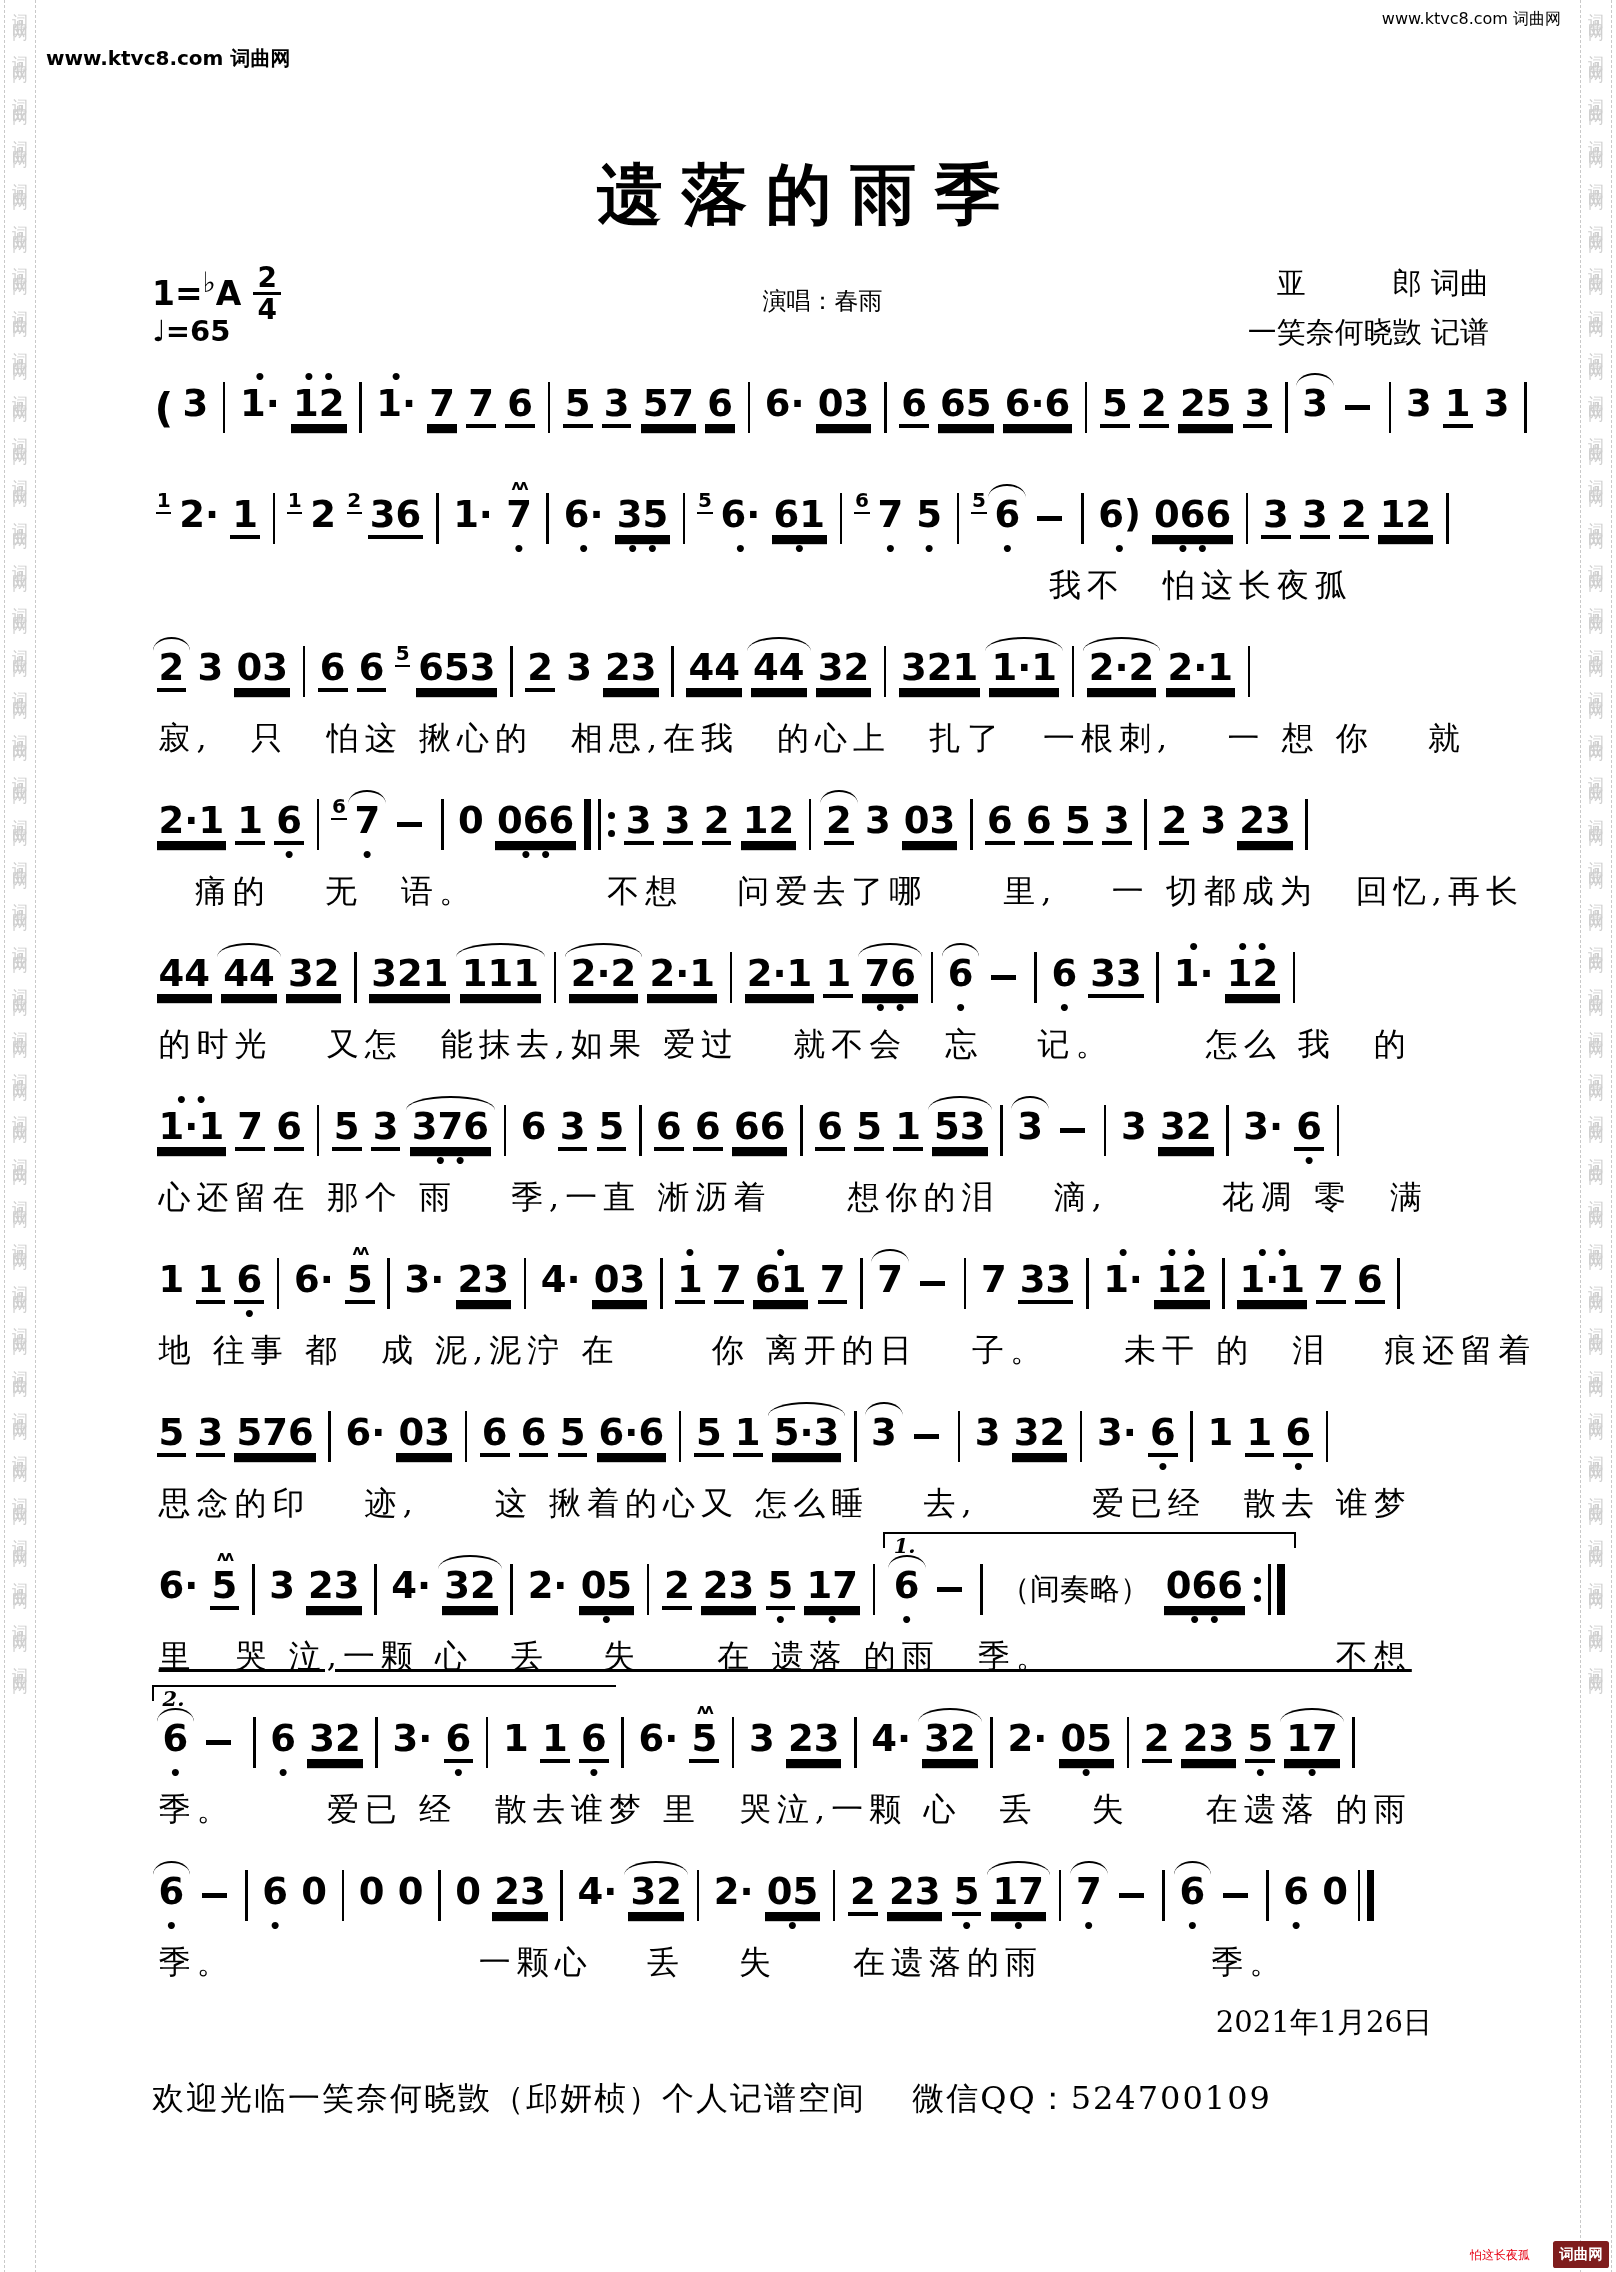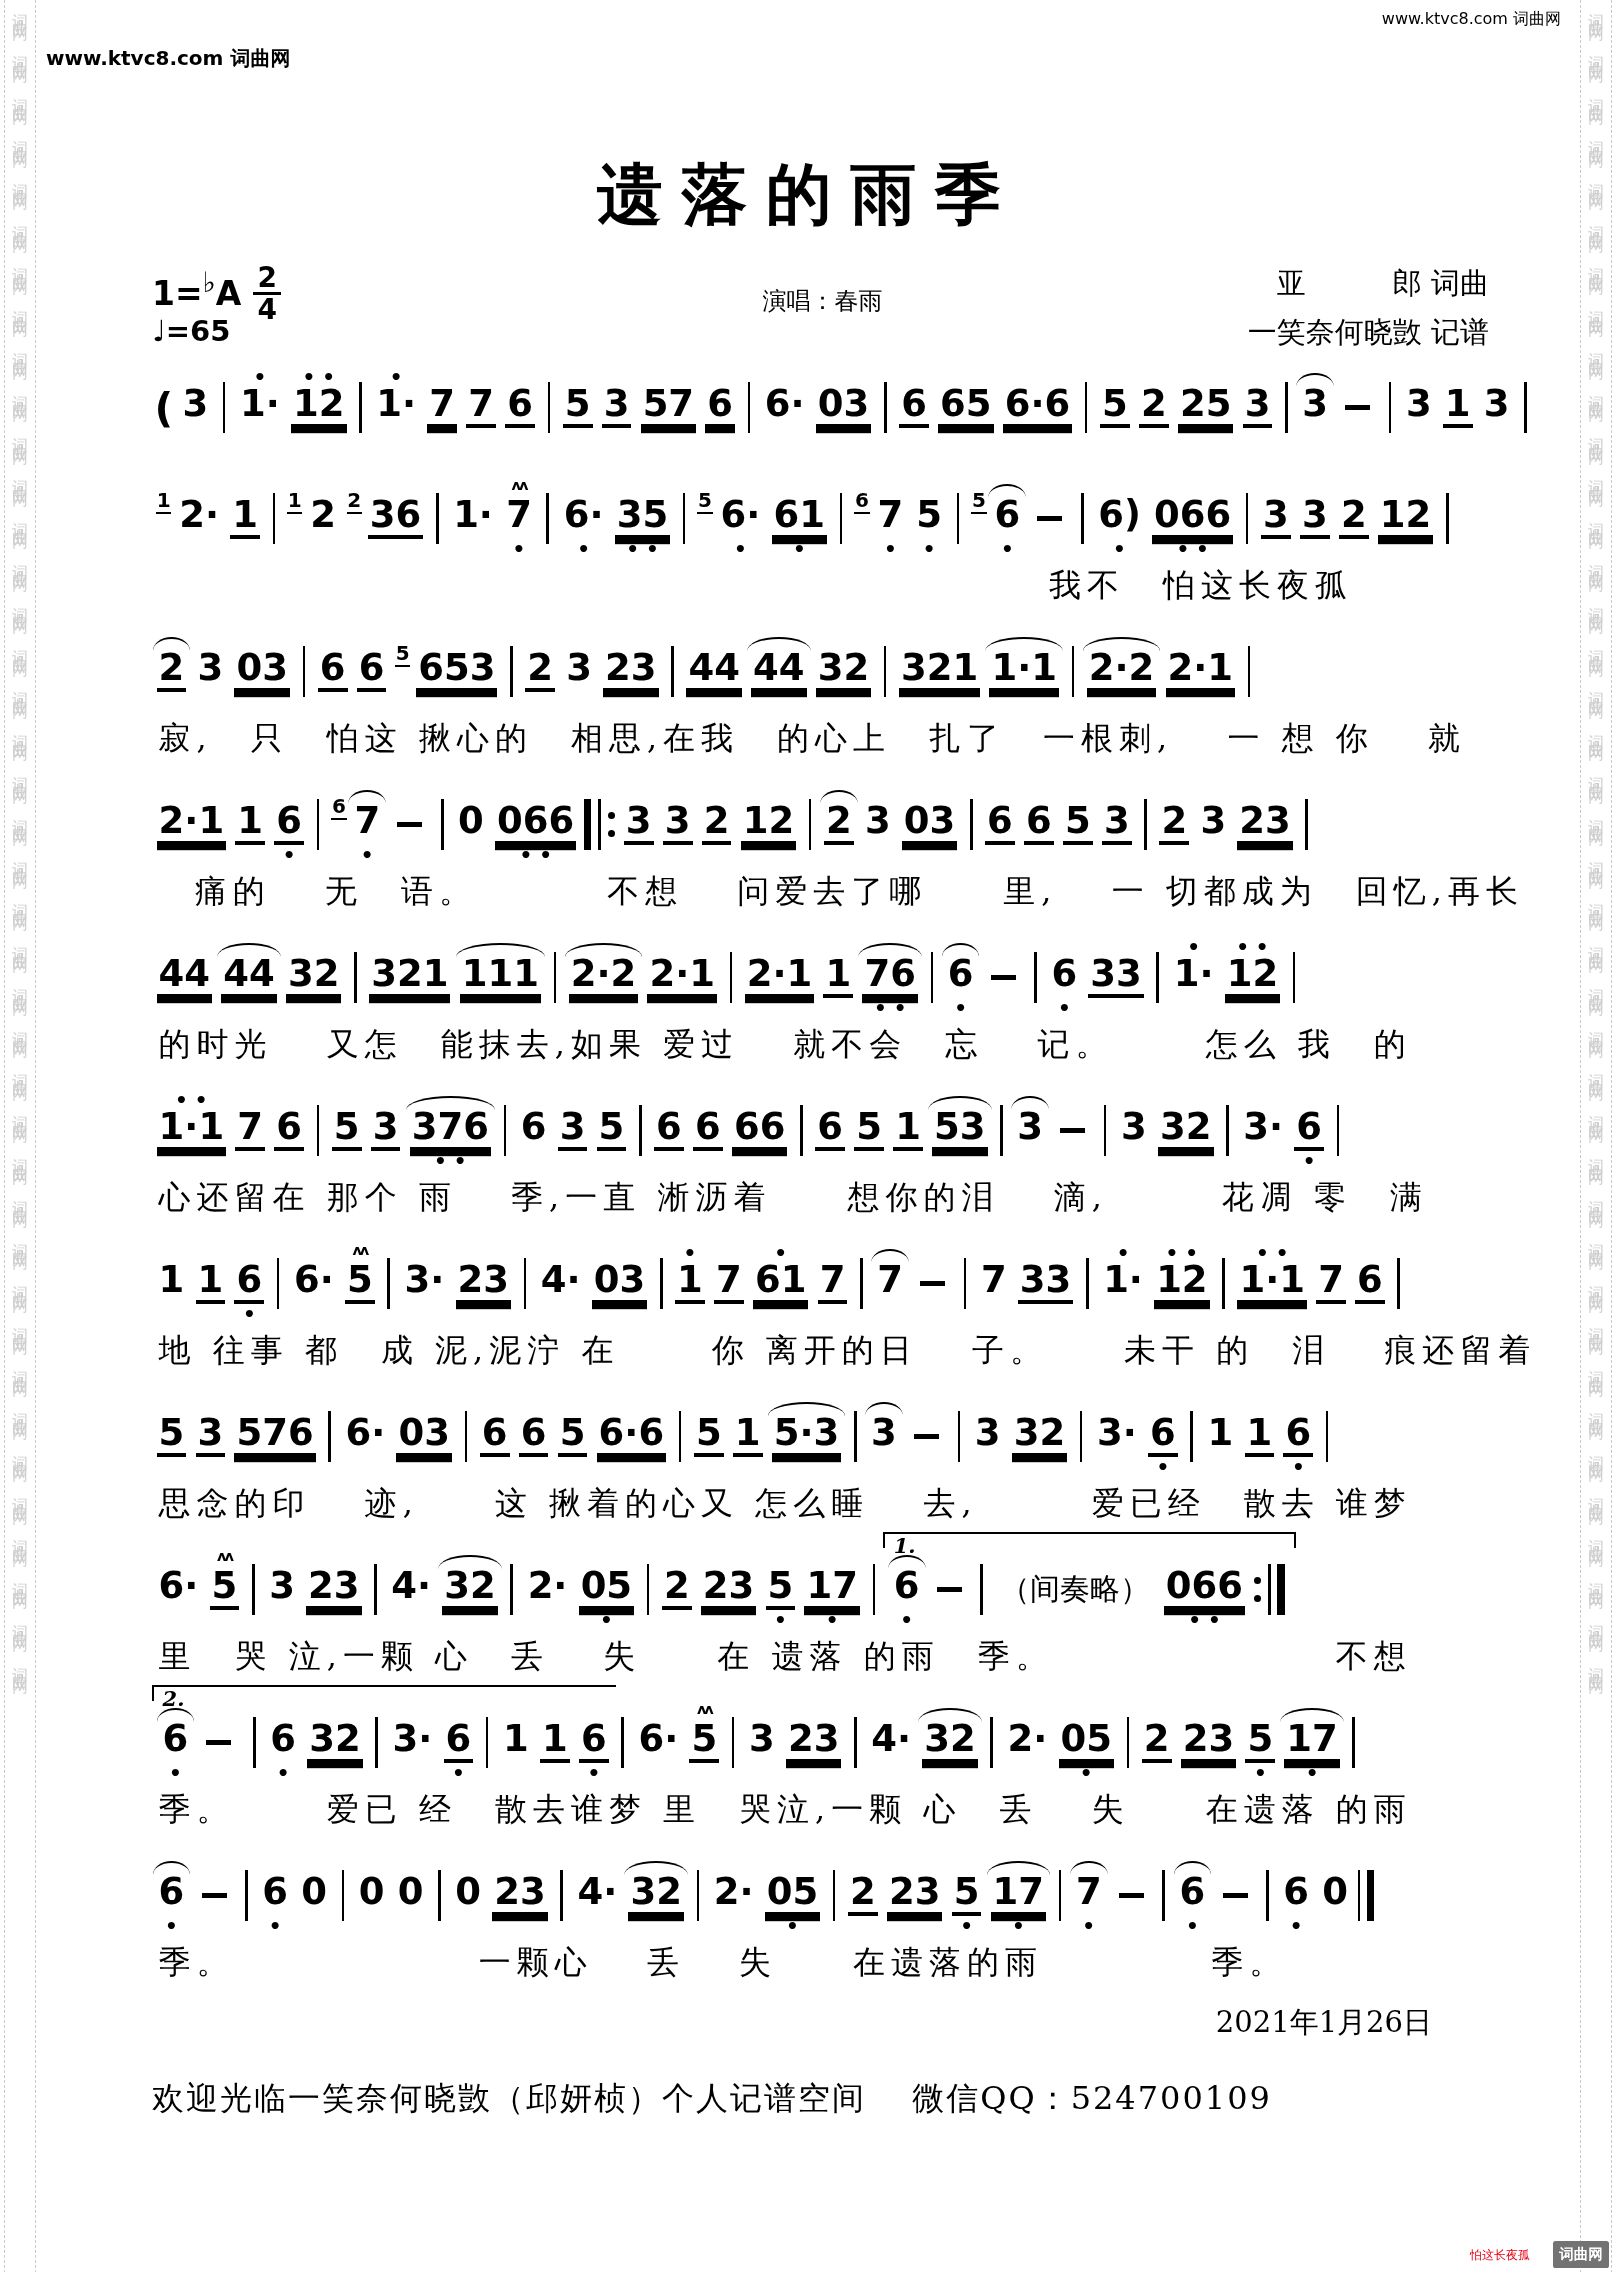--- a/index.html
+++ b/index.html
@@ -13,21 +13,21 @@
     color:#cfcfcf;font-size:16px;letter-spacing:6.6px;
     border-left:0.7px dashed #c9c9c9;border-right:0.7px dashed #c9c9c9;
     writing-mode:vertical-rl;text-orientation:upright;line-height:30px;
   }
   .side-col.left{left:4px;}
   .side-col.right{right:4px;}
   
   .wm-topleft{position:absolute;left:46px;top:45px;font-weight:bold;font-size:20px;}
   .wm-topright{position:absolute;right:55px;top:9.2px;font-size:16px;}
   .wm-source{position:absolute;right:86px;bottom:9.2px;font-size:12px;color:#e60012;}
-  .wm-badge{position:absolute;right:6.6px;bottom:5.3px;background:#737373;color:#fff;
+  .wm-badge{position:absolute;right:6.6px;bottom:5.3px;background:#7f1d1d;color:#fff;
     font-size:14.5px;font-weight:bold;padding:4px 6.6px;border-radius:2.6px;}
   
   .title{position:absolute;top:150px;left:0;right:0;text-align:center;
     font-family:Liberation Serif, serif;font-weight:bold;
     font-size:66px;letter-spacing:18.5px;}
   .meta{position:absolute;left:152px;right:119px;top:259px;height:112px;}
   .keysig{position:absolute;left:0;top:4px;font-weight:bold;font-size:33px;display:flex;align-items:center;}
   .keysig .flat{font-size:28px;vertical-align:super;position:relative;top:-10.6px;}
   .frac{display:inline-flex;flex-direction:column;align-items:center;margin-left:12px;
     font-size:28px;line-height:29px;font-weight:bold;}
@@ -1150,21 +1150,21 @@
             <span class="ld on">• •</span>
           </span>
           <span class="rdots">
             <i></i>
             <i></i>
           </span>
           <span class="bl tight"></span>
           <span class="bl thick tight"></span>
         </span>
       </div>
-      <div class="lyrics" style="padding-left: 6.6px;">里　哭 泣,一颗 心　丢　 失　　在 遗落 的雨　季。　　　　　　　 不想</div>
+      <div class="lyrics" style="padding-left: 6.6px; text-decoration: underline;">里　哭 泣,一颗 心　丢　 失　　在 遗落 的雨　季。　　　　　　　 不想</div>
     </div>
     <div class="system">
       <div class="notes-row">
         <span class="volta open">
           <span class="vline"></span>
           <span class="vlabel">2.</span>
           <span class="note">
             <span class="arc"></span>
             <span class="hd">•</span>
             <span class="dg">6</span>

